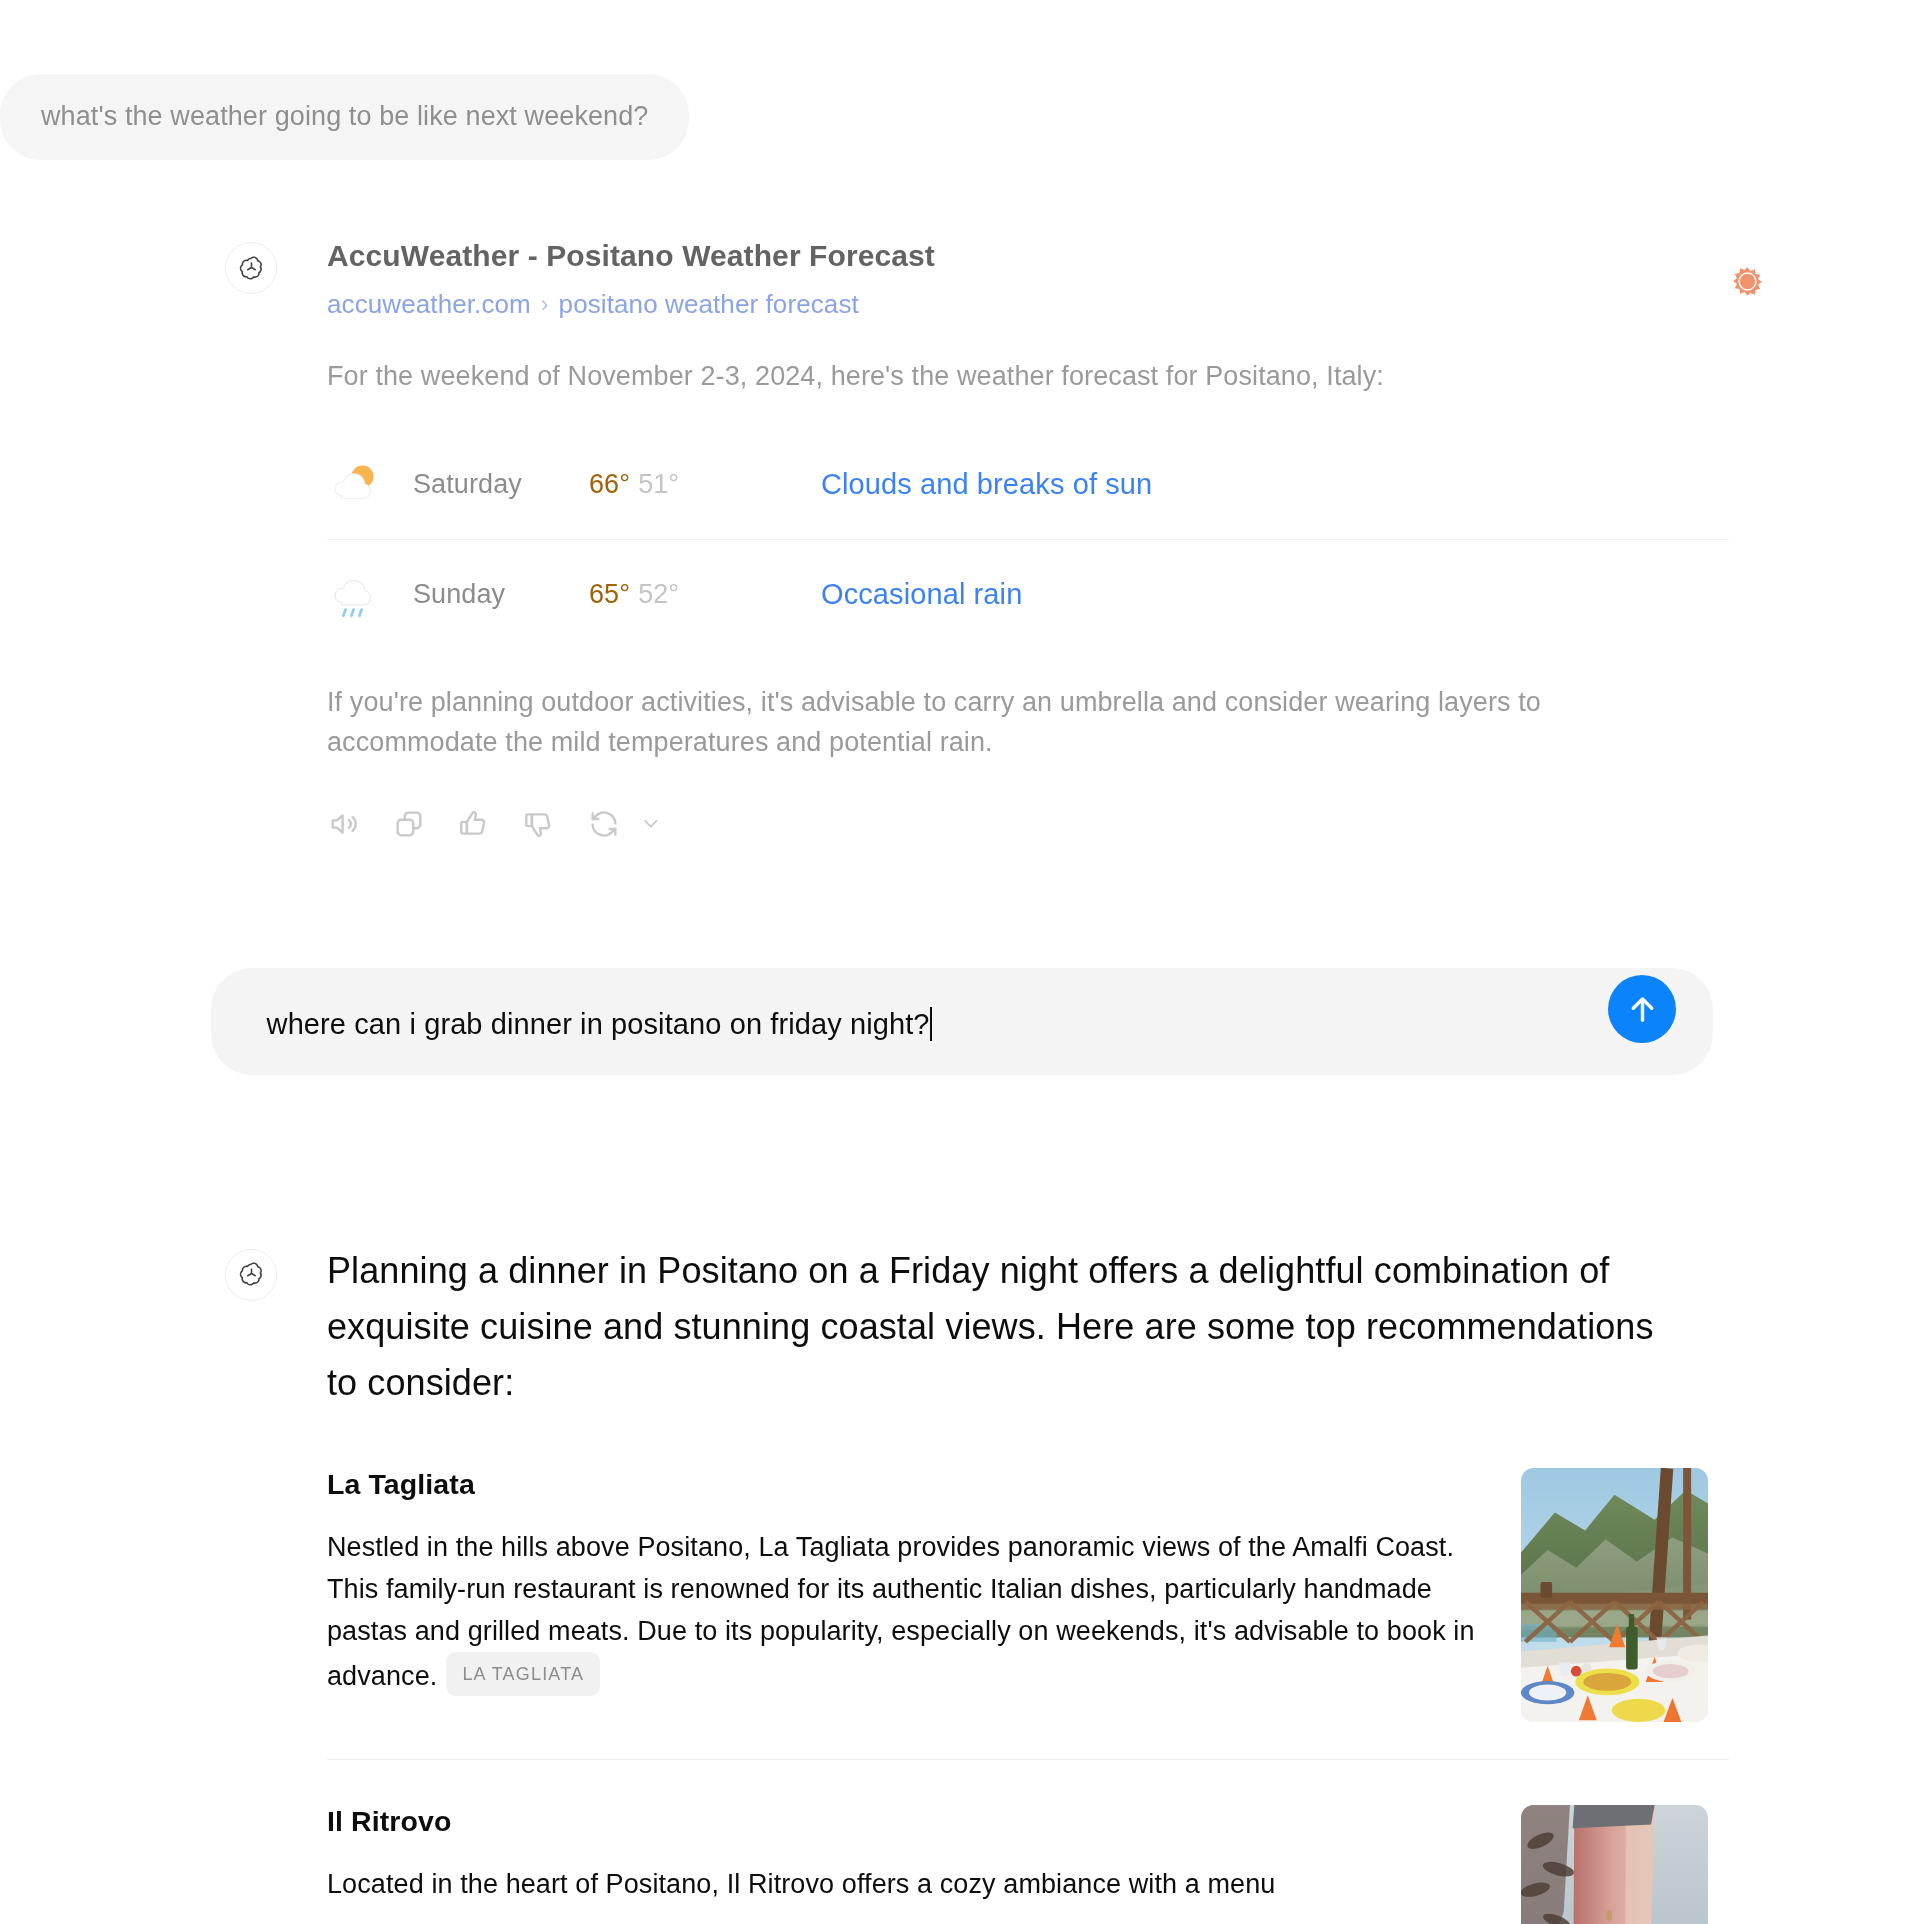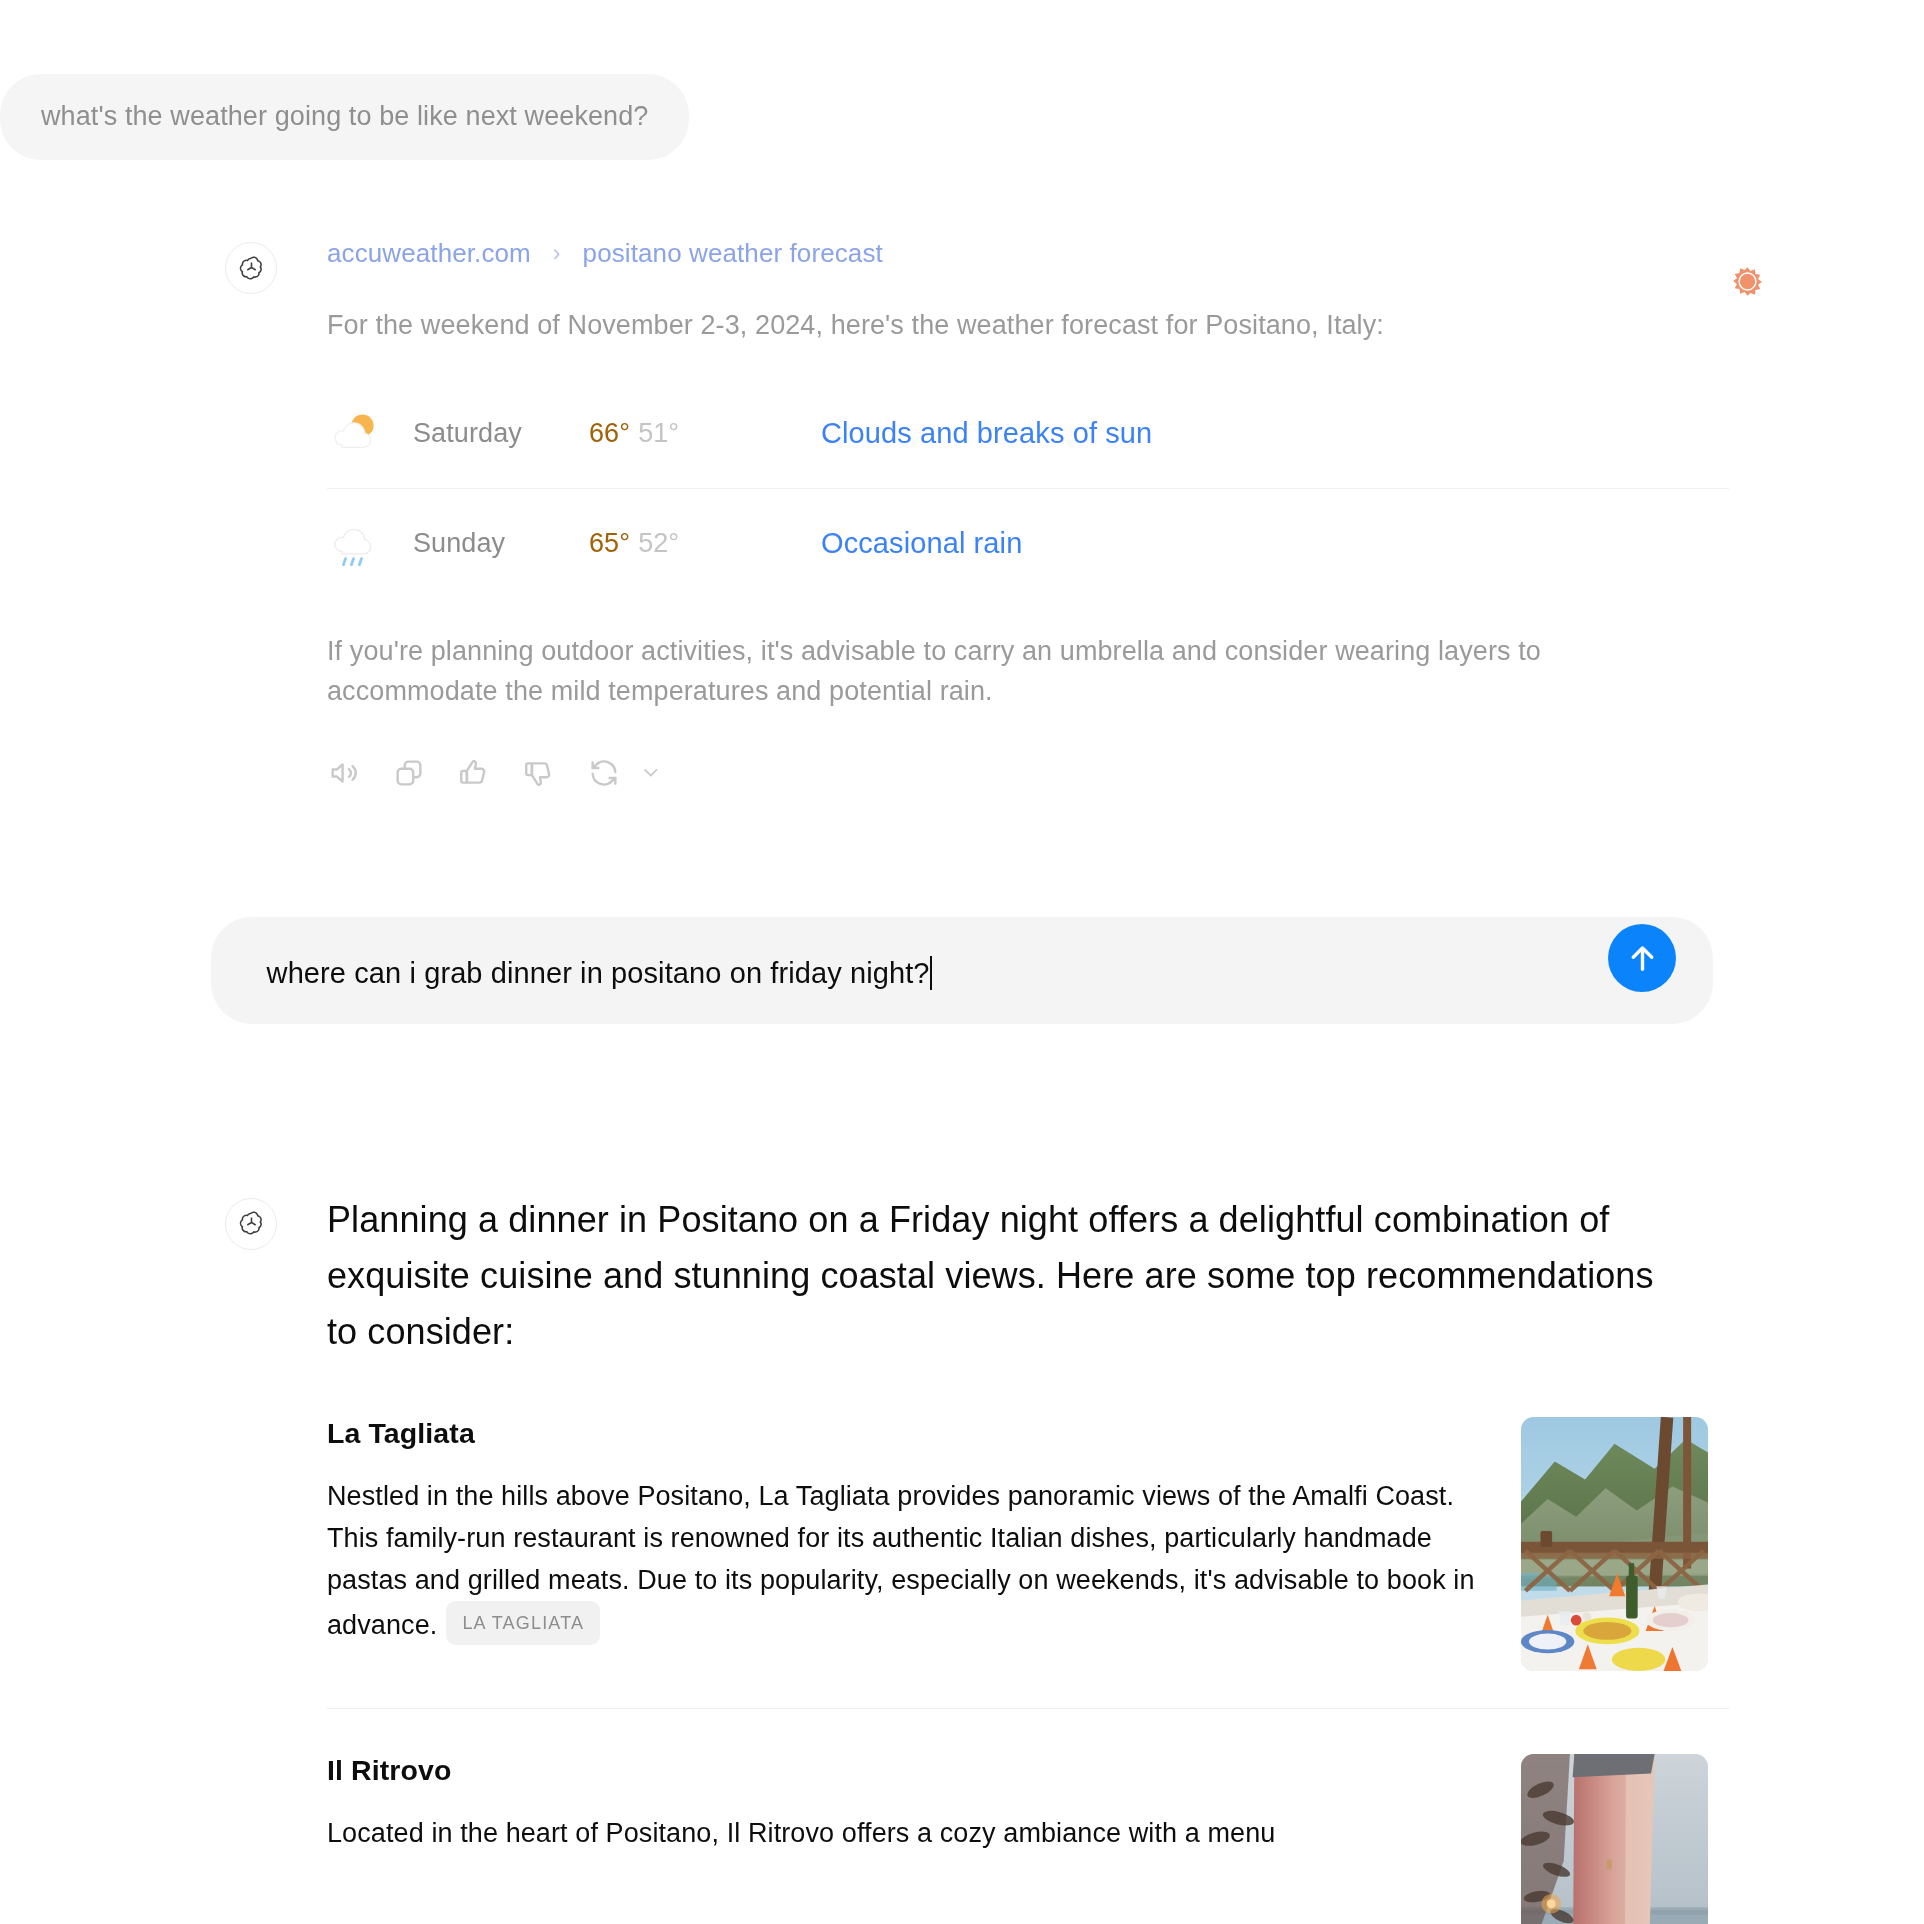--- a/index.html
+++ b/index.html
@@ -65,21 +65,21 @@
     color: #636363;
     letter-spacing: 0.1px;
     line-height: 1.2;
   }
   .wx-crumbs {
     margin-top: 15px;
     font-size: 26px;
     color: #8ba4e8;
     display: flex;
     align-items: center;
-    gap: 22px;
+    gap: 10px;
     letter-spacing: 0.1px;
   }
   .wx-crumbs .sep { color: #b9c6e8; font-size: 23px; }
   .wx-crumbs .crumb { color: #8ba4e8; }
 
   .sun-badge {
     position: absolute;
     right: 156px;
     top: 22px;
     width: 43px;
@@ -265,20 +265,21 @@
 
     <div class="sun-badge">
       <svg viewBox="0 0 48 48">
         <g fill="#F0926B">
           <path d="M24 2l3.2 4.2 5-2 .8 5.3 5.2 1-2.4 4.8 4.3 3.2-4.3 3.2 2.4 4.8-5.2 1-.8 5.3-5-2L24 34l-3.2-4.2-5 2-.8-5.3-5.2-1 2.4-4.8L7.9 17.5l4.3-3.2-2.4-4.8 5.2-1 .8-5.3 5 2z" transform="translate(0,6)"></path>
         </g>
         <circle cx="24" cy="24" r="9.4" fill="#F0926B" stroke="#ffffff" stroke-width="1.6"></circle>
       </svg>
     </div>
 
+    <div class="wx-title">AccuWeather - Positano Weather Forecast</div>
 
     <div class="wx-crumbs">
       <span class="crumb">accuweather.com</span>
       <span class="sep">›</span>
       <span class="crumb">positano weather forecast</span>
     </div>
 
     <div class="wx-intro">For the weekend of November 2-3, 2024, here's the weather forecast for Positano, Italy:</div>
 
     <div class="wx-table">

